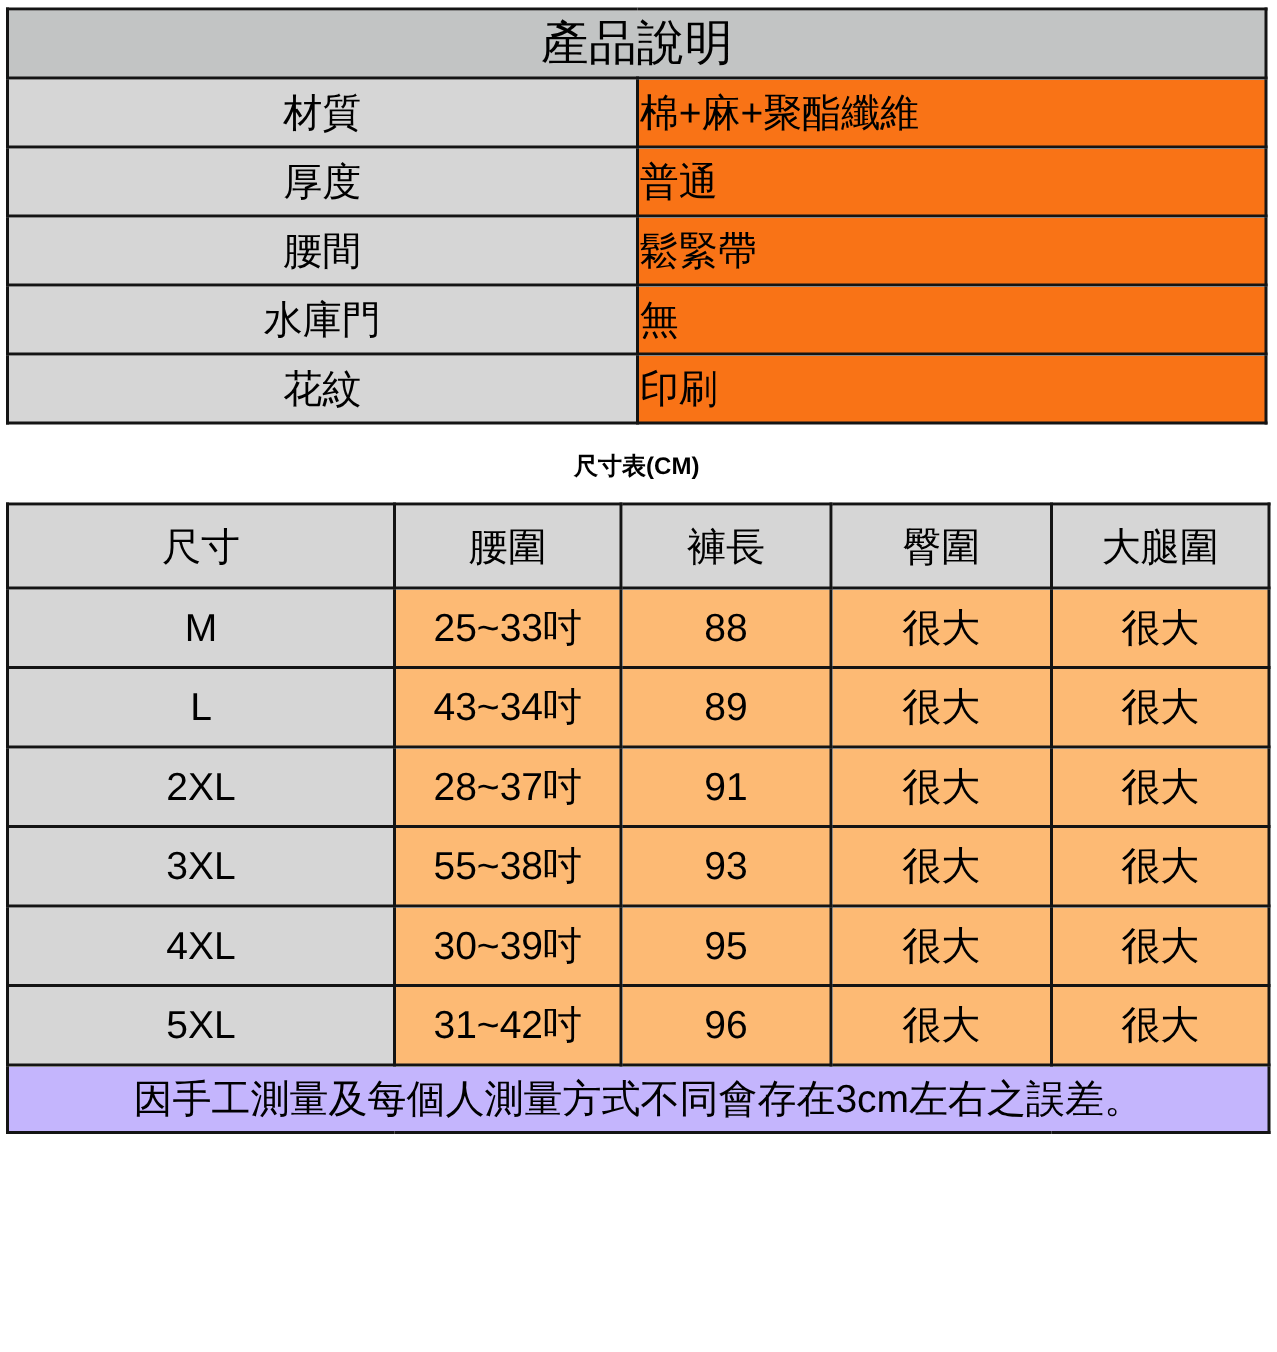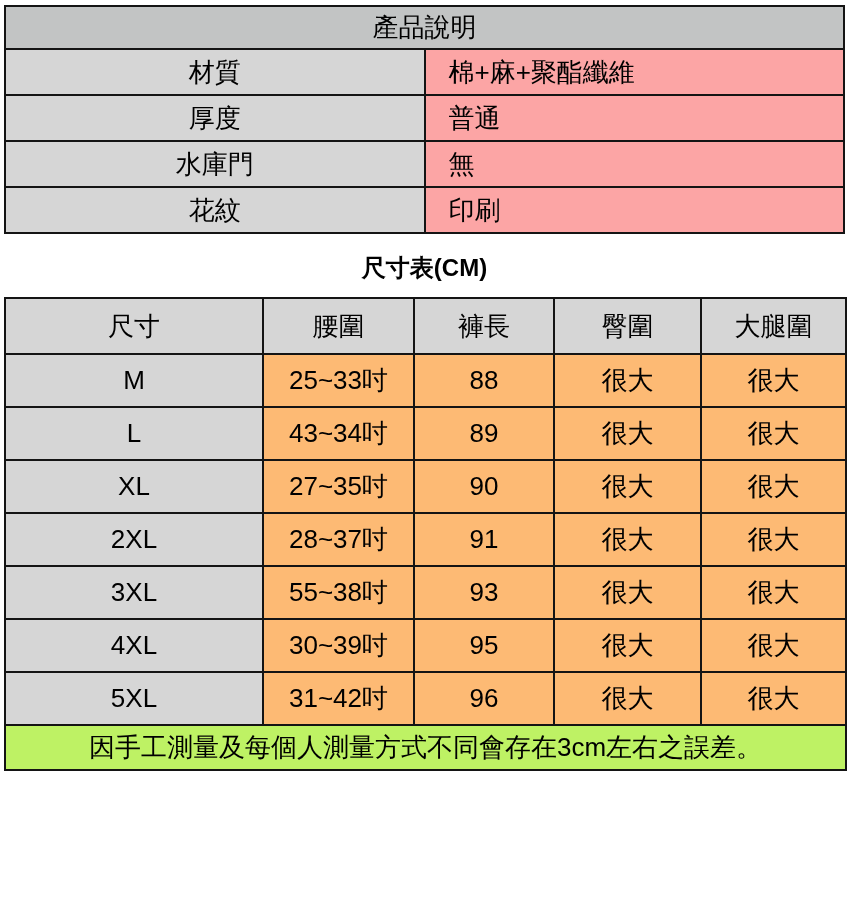--- a/index.html
+++ b/index.html
@@ -25,49 +25,49 @@
     vertical-align:middle;
     text-align:center;
     overflow:hidden;
     white-space:nowrap;
     padding:0;
   }
   
   .spec-table th.spec-title{
     background:var(--header-bg);
     height:41px;
-    font-size:26px;
+    font-size:32px;
     margin-left:16px;
   }
   .spec-table td{height:44px;}
   .spec-table td.label{
     background:var(--cell-bg);
     width:258px;
   }
   .spec-table td.value{
-    background:#fca5a5;
+    background:#f97316;
     text-align:left;
-    padding-left:23px;
+    padding-left:1px;
   }
   
   .size-title{
     width:841px;
     text-align:center;
     font-weight:700;
-    font-size:24px;
+    font-size:16px;
     margin:18px 0 13px 0;
   }
   
   .size-table th{
     background:var(--cell-bg);
     height:54px;
   }
   .size-table td{height:51px;background:#fdba74;}
   .size-table td.size-col{background:var(--cell-bg);}
-  .size-table td.note-cell{height:43px;background:#bef264;margin-left:36px;}
+  .size-table td.note-cell{height:43px;background:#c4b5fd;margin-left:36px;}
   col.c1{width:258px;}
   col.c2{width:151px;}
   col.c3{width:140px;}
   col.c4{width:147px;}
   col.c5{width:145px;}
 </style>
 </head>
 <body>
 
 <div class="page">
@@ -79,20 +79,24 @@
       </tr>
     </thead>
     <tbody>
       <tr>
         <td class="label">材質</td>
         <td class="value">棉+麻+聚酯纖維</td>
       </tr>
       <tr>
         <td class="label">厚度</td>
         <td class="value">普通</td>
+      </tr>
+      <tr>
+        <td class="label">腰間</td>
+        <td class="value">鬆緊帶</td>
       </tr>
       <tr>
         <td class="label">水庫門</td>
         <td class="value">無</td>
       </tr>
       <tr>
         <td class="label">花紋</td>
         <td class="value">印刷</td>
       </tr>
     </tbody>
@@ -126,27 +130,20 @@
         <td>很大</td>
       </tr>
       <tr>
         <td class="size-col">L</td>
         <td>43~34吋</td>
         <td>89</td>
         <td>很大</td>
         <td>很大</td>
       </tr>
       <tr>
-        <td class="size-col">XL</td>
-        <td>27~35吋</td>
-        <td>90</td>
-        <td>很大</td>
-        <td>很大</td>
-      </tr>
-      <tr>
         <td class="size-col">2XL</td>
         <td>28~37吋</td>
         <td>91</td>
         <td>很大</td>
         <td>很大</td>
       </tr>
       <tr>
         <td class="size-col">3XL</td>
         <td>55~38吋</td>
         <td>93</td>

